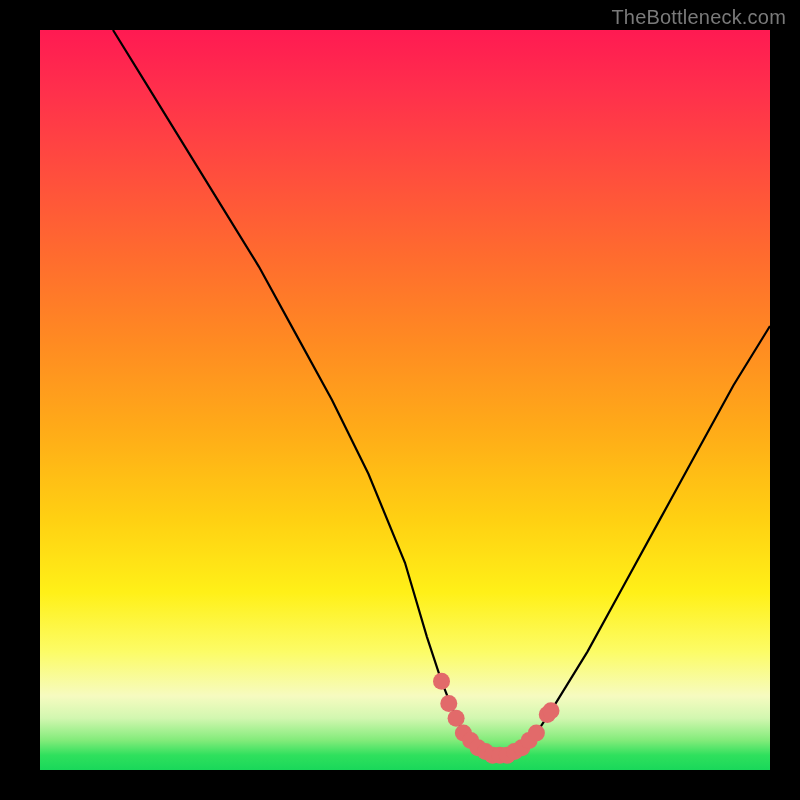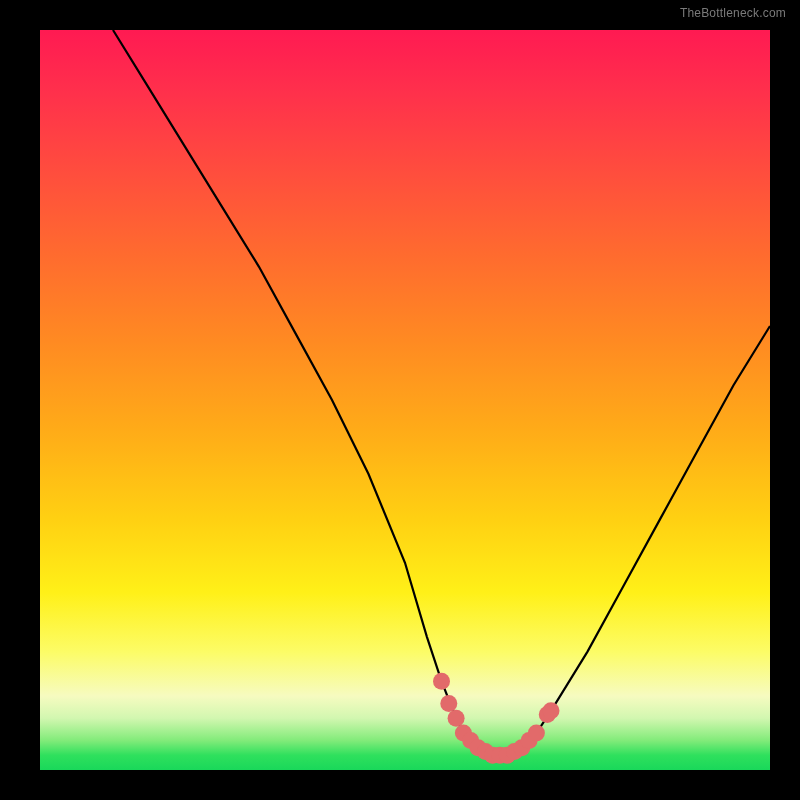--- a/index.html
+++ b/index.html
@@ -42,21 +42,21 @@
       #82eb7a 96%,
       #2fe05d 98%,
       #19d85a 100%
     );
   }
   .watermark {
     position: absolute;
     top: 6px;
     right: 14px;
     color: #7a7a7a;
-    font-size: 12px;
+    font-size: 20px;
     font-weight: 500;
     letter-spacing: 0.2px;
   }
   svg.curve {
     position: absolute;
     left: 0;
     top: 0;
     width: 730px;
     height: 740px;
     overflow: visible;

